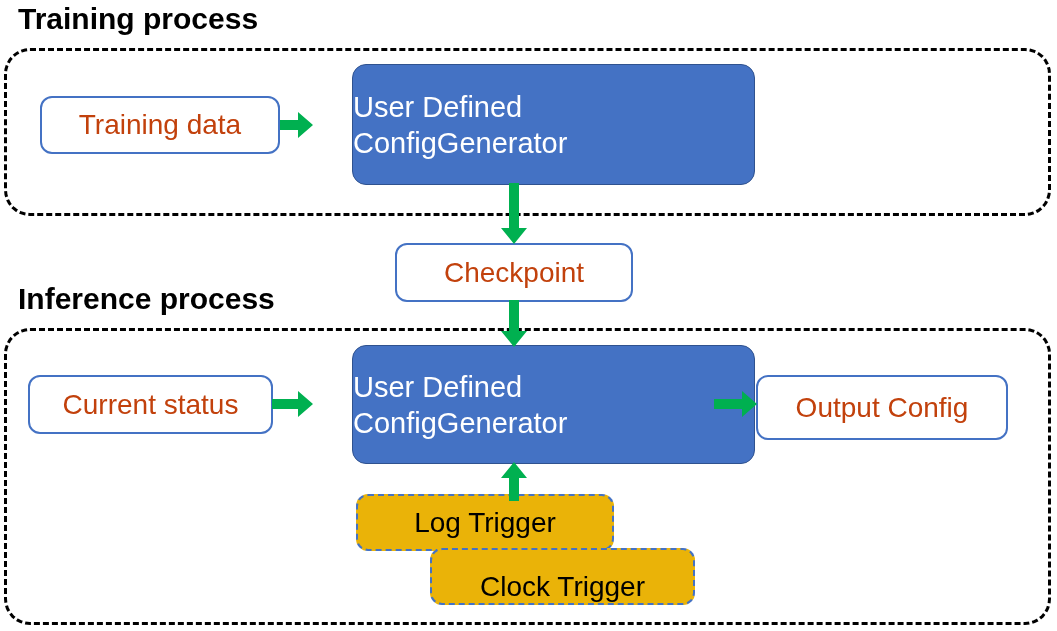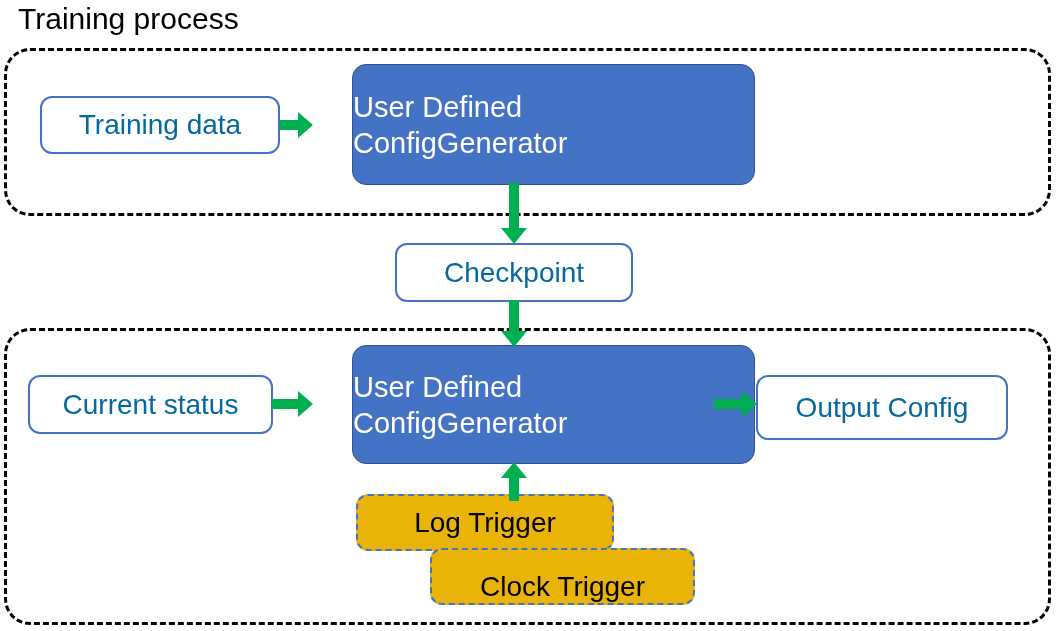--- a/index.html
+++ b/index.html
@@ -18,21 +18,21 @@
     overflow: hidden;
   }
 
   
   .section-title {
     position: absolute;
     font-size: 30px;
     line-height: 34px;
     color: #000000;
     white-space: nowrap;
-    font-weight: 400;
+    font-weight: 700;
   }
   #title-training  { left: 18px; top: 2px; }
   #title-inference { left: 18px; top: 282px; }
 
   
   .process-container {
     position: absolute;
     border: 3px dashed #000000;
     border-radius: 26px;
     box-sizing: border-box;
@@ -44,21 +44,21 @@
   
   .plain-box {
     position: absolute;
     box-sizing: border-box;
     background: #ffffff;
     border: 2px solid #4472C4;
     border-radius: 12px;
     display: flex;
     align-items: center;
     justify-content: center;
-    color: #0369a1;
+    color: #c2410c;
     font-size: 28px;
     line-height: 32px;
     white-space: nowrap;
   }
   #box-training-data { left: 40px;  top: 96px;  width: 240px; height: 58px; }
   #box-checkpoint    { left: 395px; top: 243px; width: 238px; height: 59px; }
   #box-current-status{ left: 28px;  top: 375px; width: 245px; height: 59px; }
   #box-output-config { left: 756px; top: 375px; width: 252px; height: 65px; }
 
   
@@ -110,20 +110,21 @@
   #arrow-generator-to-output        { left: 714px; top: 390px; }
   #arrow-trigger-to-generator       { left: 500px; top: 462px; z-index: 5; }
 </style>
 </head>
 <body>
 
 <div id="canvas">
 
   <div class="section-title" id="title-training">Training process</div>
 
+  <div class="section-title" id="title-inference">Inference process</div>
 
   <div class="process-container" id="container-training"></div>
 
   <div class="process-container" id="container-inference"></div>
 
   <div class="plain-box" id="box-training-data">
     <span>Training data</span>
   </div>
 
   <div class="blue-box" id="box-generator-training">

